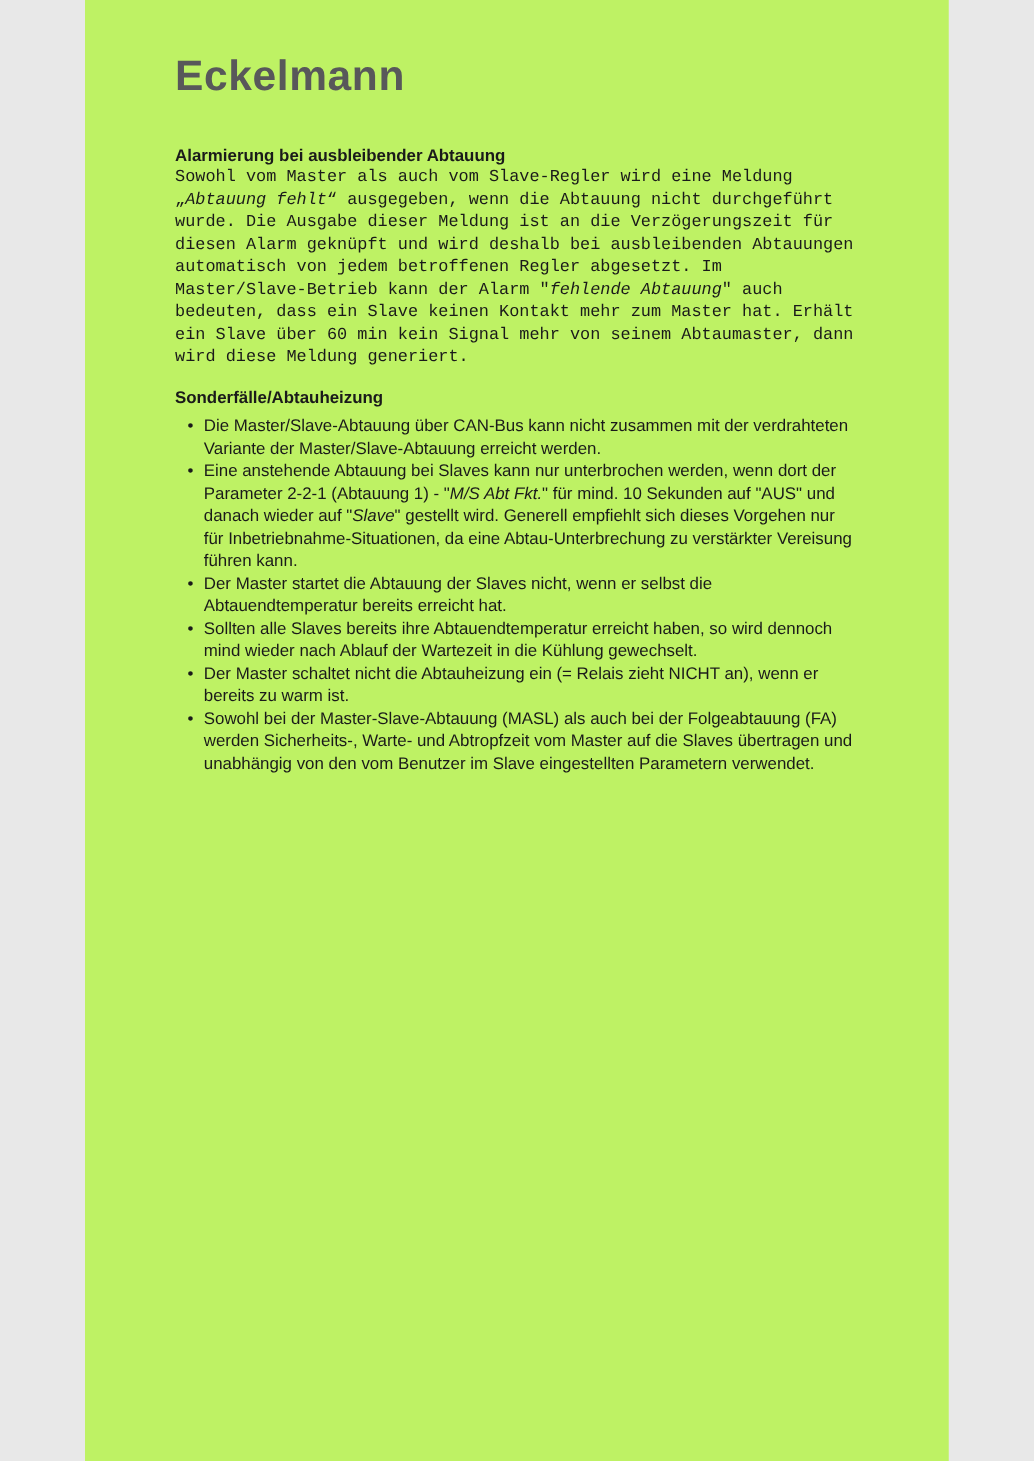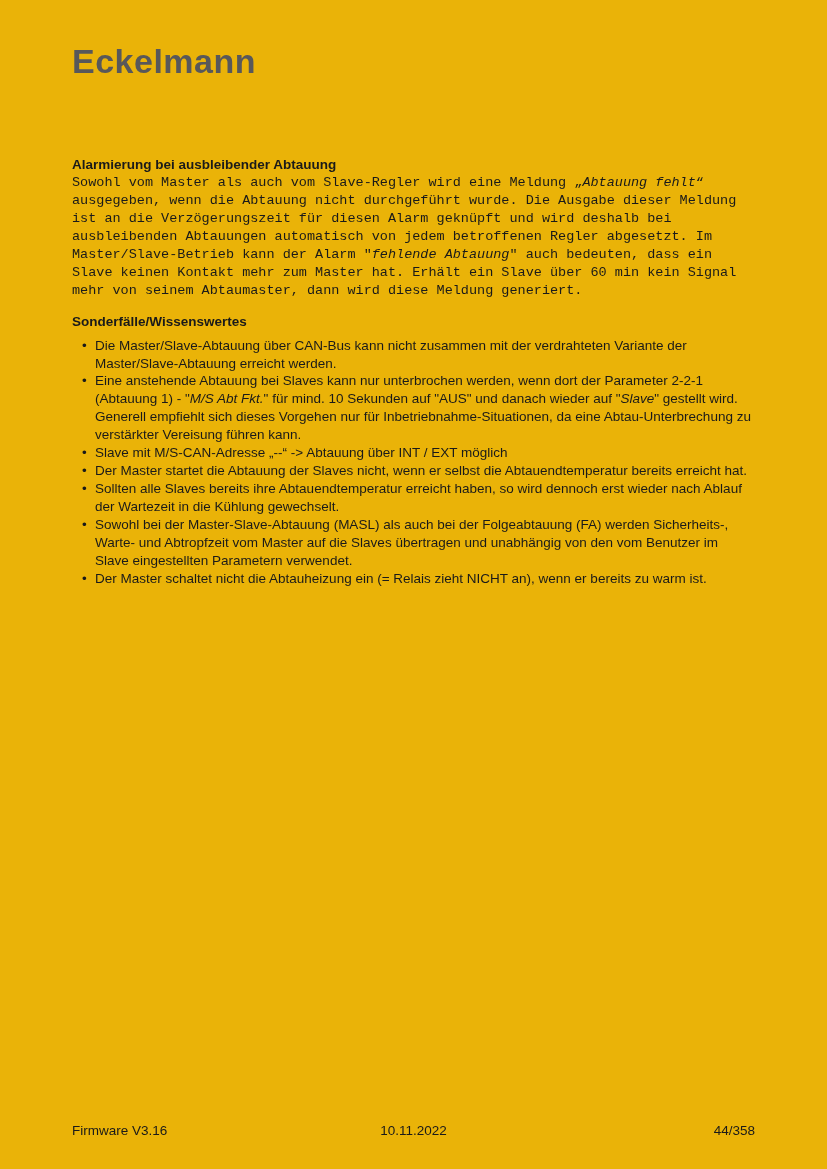--- a/index.html
+++ b/index.html
@@ -2,40 +2,40 @@
 <html><head>
 <meta charset="utf-8">
 <style>
   html, body {
     margin: 0;
     padding: 0;
     background: #e8e8e8;
   }
   .page {
     position: relative;
-    width: 827px;
+    width: 691px;
     height: 1169px;
     margin: 0 auto;
-    background: #eab308;
+    background: #bef264;
     box-sizing: border-box;
     padding: 36px 72px 0 72px;
     font-family: "Liberation Sans", sans-serif;
     color: #1a1a1a;
     overflow: hidden;
   }
   .logo {
     margin-top: 8px;
     font-size: 34px;
     font-weight: 700;
     color: #58585a;
     letter-spacing: 0.5px;
     line-height: 1;
   }
   .content {
-    margin-top: 78px;
+    margin-top: 38px;
     font-size: 13.5px;
     line-height: 1.33;
   }
   h2.section-title {
     font-size: 13.5px;
     font-weight: 700;
     margin: 0 0 0 0;
     line-height: 1.33;
   }
   h2.second {
@@ -80,33 +80,27 @@
 
 <div class="page">
 
   <div class="logo">Eckelmann</div>
 
   <div class="content">
 
     <h2 class="section-title">Alarmierung bei ausbleibender Abtauung</h2>
     <p class="body-paragraph"><span>Sowohl vom Master als auch vom Slave-Regler wird eine Meldung „</span><em>Abtauung fehlt</em><span>“ ausgegeben, wenn die Abtauung nicht durchgeführt wurde. Die Ausgabe dieser Meldung ist an die Verzögerungszeit für diesen Alarm geknüpft und wird deshalb bei ausbleibenden Abtauungen automatisch von jedem betroffenen Regler abgesetzt. Im Master/Slave-Betrieb kann der Alarm "</span><em>fehlende Abtauung</em><span>" auch bedeuten, dass ein Slave keinen Kontakt mehr zum Master hat. Erhält ein Slave über 60 min kein Signal mehr von seinem Abtaumaster, dann wird diese Meldung generiert.</span></p>
 
-    <h2 class="section-title second">Sonderfälle/Wissenswertes</h2>
+    <h2 class="section-title second">Sonderfälle/Abtauheizung</h2>
 
     <ul class="bullet-list">
       <li><span>Die Master/Slave-Abtauung über CAN-Bus kann nicht zusammen mit der verdrahteten Variante der Master/Slave-Abtauung erreicht werden.</span></li>
       <li><span>Eine anstehende Abtauung bei Slaves kann nur unterbrochen werden, wenn dort der Parameter 2-2-1 (Abtauung 1) - "</span><em>M/S Abt Fkt.</em><span>" für mind. 10 Sekunden auf "AUS" und danach wieder auf "</span><em>Slave</em><span>" gestellt wird. Generell empfiehlt sich dieses Vorgehen nur für Inbetriebnahme-Situationen, da eine Abtau-Unterbrechung zu verstärkter Vereisung führen kann.</span></li>
-      <li><span>Slave mit M/S-CAN-Adresse „--“ -&gt; Abtauung über INT / EXT möglich</span></li>
       <li><span>Der Master startet die Abtauung der Slaves nicht, wenn er selbst die Abtauendtemperatur bereits erreicht hat.</span></li>
-      <li><span>Sollten alle Slaves bereits ihre Abtauendtemperatur erreicht haben, so wird dennoch erst wieder nach Ablauf der Wartezeit in die Kühlung gewechselt.</span></li>
+      <li><span>Sollten alle Slaves bereits ihre Abtauendtemperatur erreicht haben, so wird dennoch mind wieder nach Ablauf der Wartezeit in die Kühlung gewechselt.</span></li>
+      <li><span>Der Master schaltet nicht die Abtauheizung ein (= Relais zieht NICHT an), wenn er bereits zu warm ist.</span></li>
       <li><span>Sowohl bei der Master-Slave-Abtauung (MASL) als auch bei der Folgeabtauung (FA) werden Sicherheits-, Warte- und Abtropfzeit vom Master auf die Slaves übertragen und unabhängig von den vom Benutzer im Slave eingestellten Parametern verwendet.</span></li>
-      <li><span>Der Master schaltet nicht die Abtauheizung ein (= Relais zieht NICHT an), wenn er bereits zu warm ist.</span></li>
     </ul>
 
   </div>
 
-  <div class="footer">
-    <span class="f-left">Firmware V3.16</span>
-    <span class="f-center">10.11.2022</span>
-    <span class="f-right">44/358</span>
-  </div>
 
 </div>
 
 </body></html>

